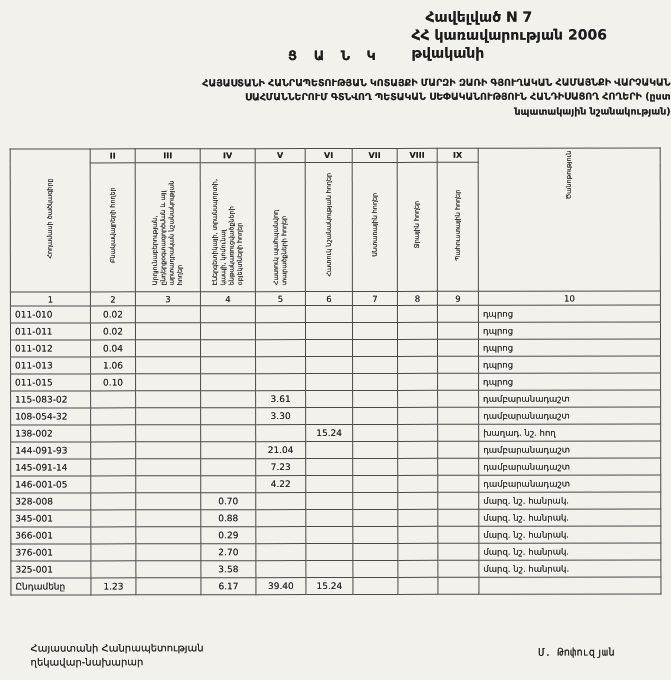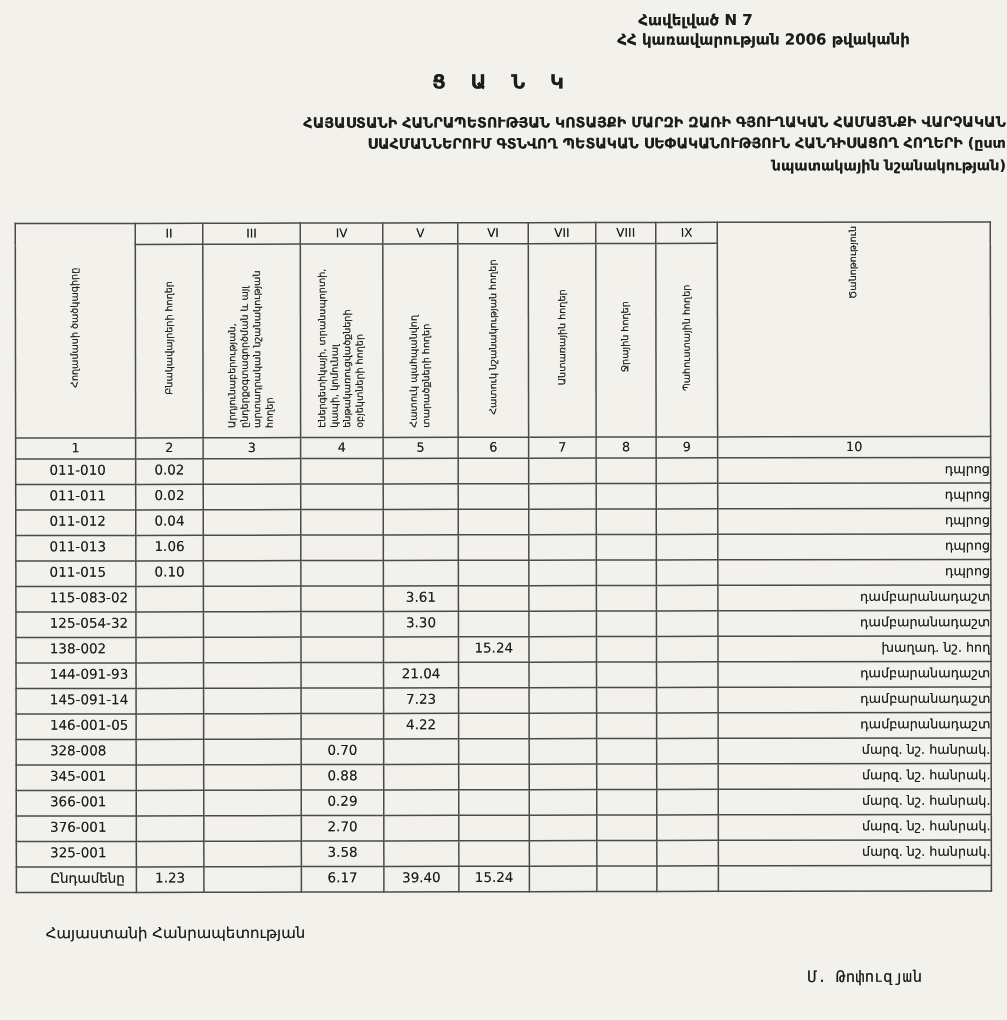--- a/index.html
+++ b/index.html
@@ -8,60 +8,60 @@
     background:#f2f1ec;
     font-family:"DejaVu Sans", sans-serif;
     color:#1c1c1c;
     position:relative;
     overflow:hidden;
     text-shadow:0 0 0.4px rgba(0,0,0,.5);
   }
   .sheet{position:absolute;inset:0;transform:rotate(-0.1deg);}
   .appendix{
     position:absolute;top:8px;left:412px;width:246px;
-    font-size:10px;font-weight:bold;line-height:1.3;text-align:left;
+    font-size:14px;font-weight:bold;line-height:1.3;text-align:left;
   }
   .appendix .l1{padding-left:14px;}
   .doc-title{
     position:absolute;top:48px;left:0;width:100%;
     text-align:center;font-size:13px;font-weight:bold;letter-spacing:6px;
   }
   .subtitle{
     position:absolute;top:76px;left:0;width:100%;
     text-align:right;font-size:9.5px;font-weight:bold;line-height:1.5;
   }
   table{
     position:absolute;top:148px;left:10px;width:650px;
     border-collapse:collapse;table-layout:fixed;
     border:1.5px solid #3a3a3a;
   }
   th,td{
     border:1px solid #4a4a4a;
     padding:0;font-weight:normal;overflow:hidden;
   }
-  .roman{font-size:8px;height:13px;text-align:center;font-weight:normal;}
+  .roman{font-size:8px;height:13px;text-align:center;font-weight:bold;}
   .rotcell{vertical-align:middle;text-align:center;height:126px;}
   .rotcell.topalign{vertical-align:top;}
   .rot{
     display:inline-block;
     writing-mode:vertical-rl;
     transform:rotate(180deg);
     font-size:6.4px;line-height:1.3;
     max-height:120px;
     text-align:left;
     padding:2px 1px;
   }
   .rot.tall{max-height:134px;}
   .colnum{font-size:8.5px;height:13px;text-align:center;}
   tbody td{height:16px;font-size:9px;}
-  tbody td.code{text-align:left;padding-left:22px;white-space:nowrap;}
+  tbody td.code{text-align:left;padding-left:4px;white-space:nowrap;}
   tbody td.num{text-align:center;}
-  tbody td.note{text-align:right;padding-left:4px;font-size:8.5px;white-space:nowrap;}
+  tbody td.note{text-align:left;padding-left:4px;font-size:8.5px;white-space:nowrap;}
   .footer-left{
-    position:absolute;left:30px;top:616px;
+    position:absolute;left:30px;top:641px;
     font-size:10px;line-height:1.4;
   }
   .signature{
     position:absolute;left:538px;top:646px;
     font-size:10.5px;
     font-family:Liberation Mono, monospace;
   }
 </style>
 </head>
 <body>
@@ -197,21 +197,21 @@
           <td class="num"></td>
           <td class="num"></td>
           <td class="num">3.61</td>
           <td class="num"></td>
           <td class="num"></td>
           <td class="num"></td>
           <td class="num"></td>
           <td class="note">դամբարանադաշտ</td>
         </tr>
         <tr>
-          <td class="code">125-054-32</td>
+          <td class="code">108-054-32</td>
           <td class="num"></td>
           <td class="num"></td>
           <td class="num"></td>
           <td class="num">3.30</td>
           <td class="num"></td>
           <td class="num"></td>
           <td class="num"></td>
           <td class="num"></td>
           <td class="note">դամբարանադաշտ</td>
         </tr>
@@ -333,17 +333,18 @@
           <td class="num"></td>
           <td class="num"></td>
           <td class="num"></td>
           <td class="note"></td>
         </tr>
       </tbody>
   </table>
 
   <div class="footer-left">
     <div>Հայաստանի Հանրապետության</div>
+    <div>ղեկավար-նախարար</div>
   </div>
 
   <div class="signature">Մ. Թոփուզյան</div>
 
 </div>
 
 </body></html>

